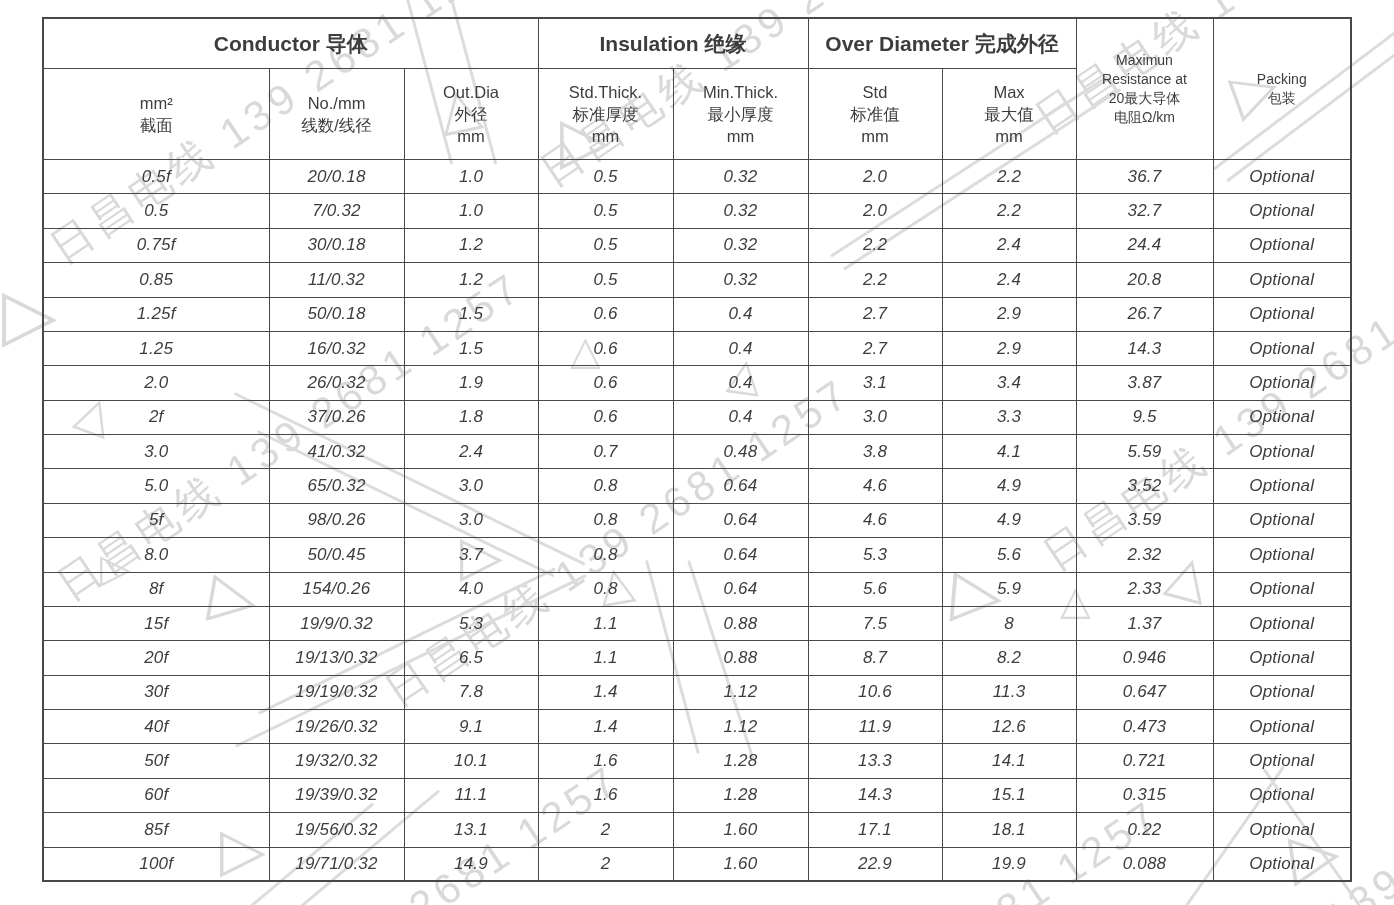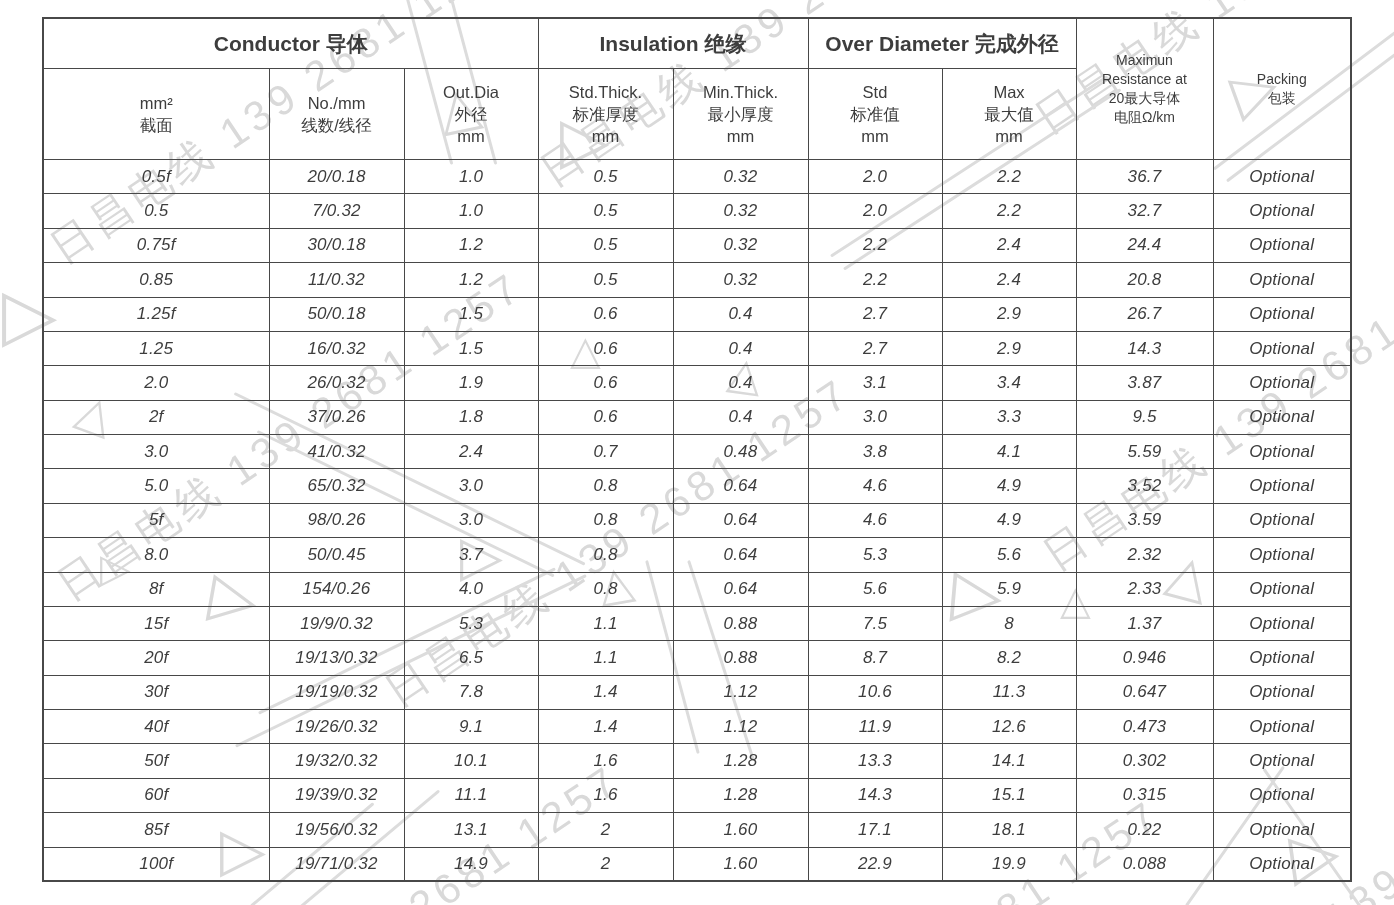--- a/index.html
+++ b/index.html
@@ -336,21 +336,21 @@
           <td>Optional</td>
         </tr>
         <tr>
           <td>50f</td>
           <td>19/32/0.32</td>
           <td>10.1</td>
           <td>1.6</td>
           <td>1.28</td>
           <td>13.3</td>
           <td>14.1</td>
-          <td>0.302</td>
+          <td>0.721</td>
           <td>Optional</td>
         </tr>
         <tr>
           <td>60f</td>
           <td>19/39/0.32</td>
           <td>11.1</td>
           <td>1.6</td>
           <td>1.28</td>
           <td>14.3</td>
           <td>15.1</td>

